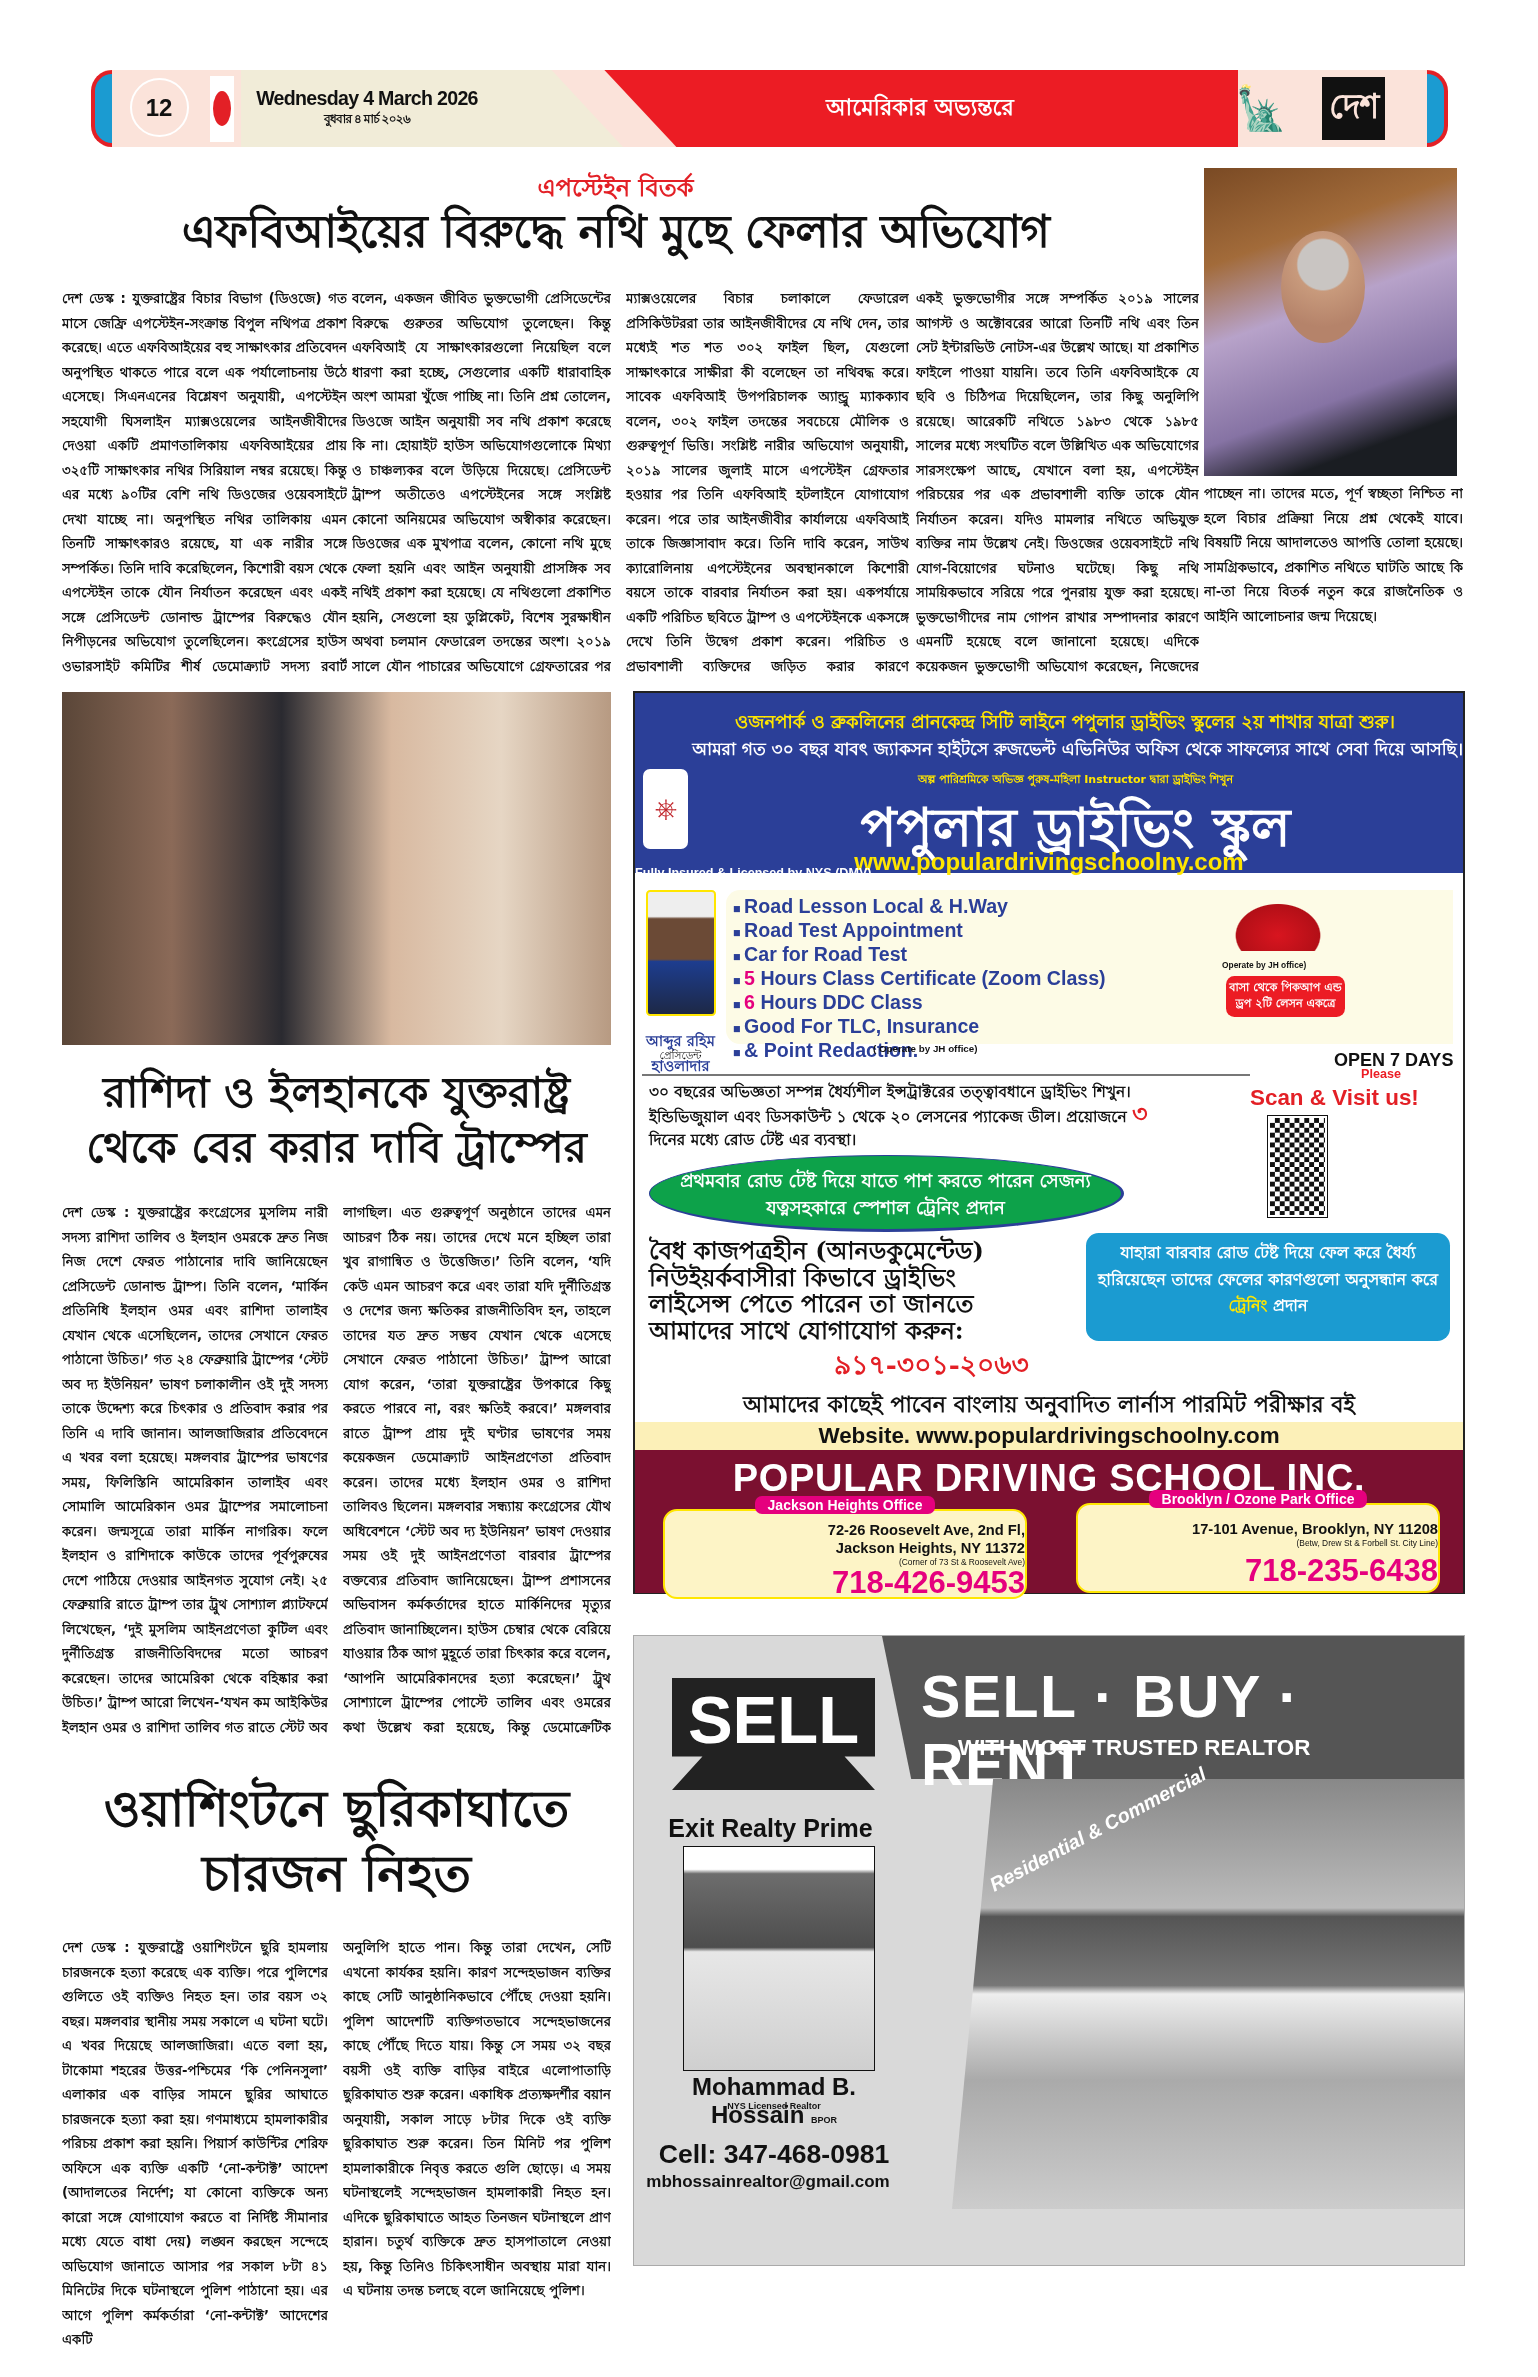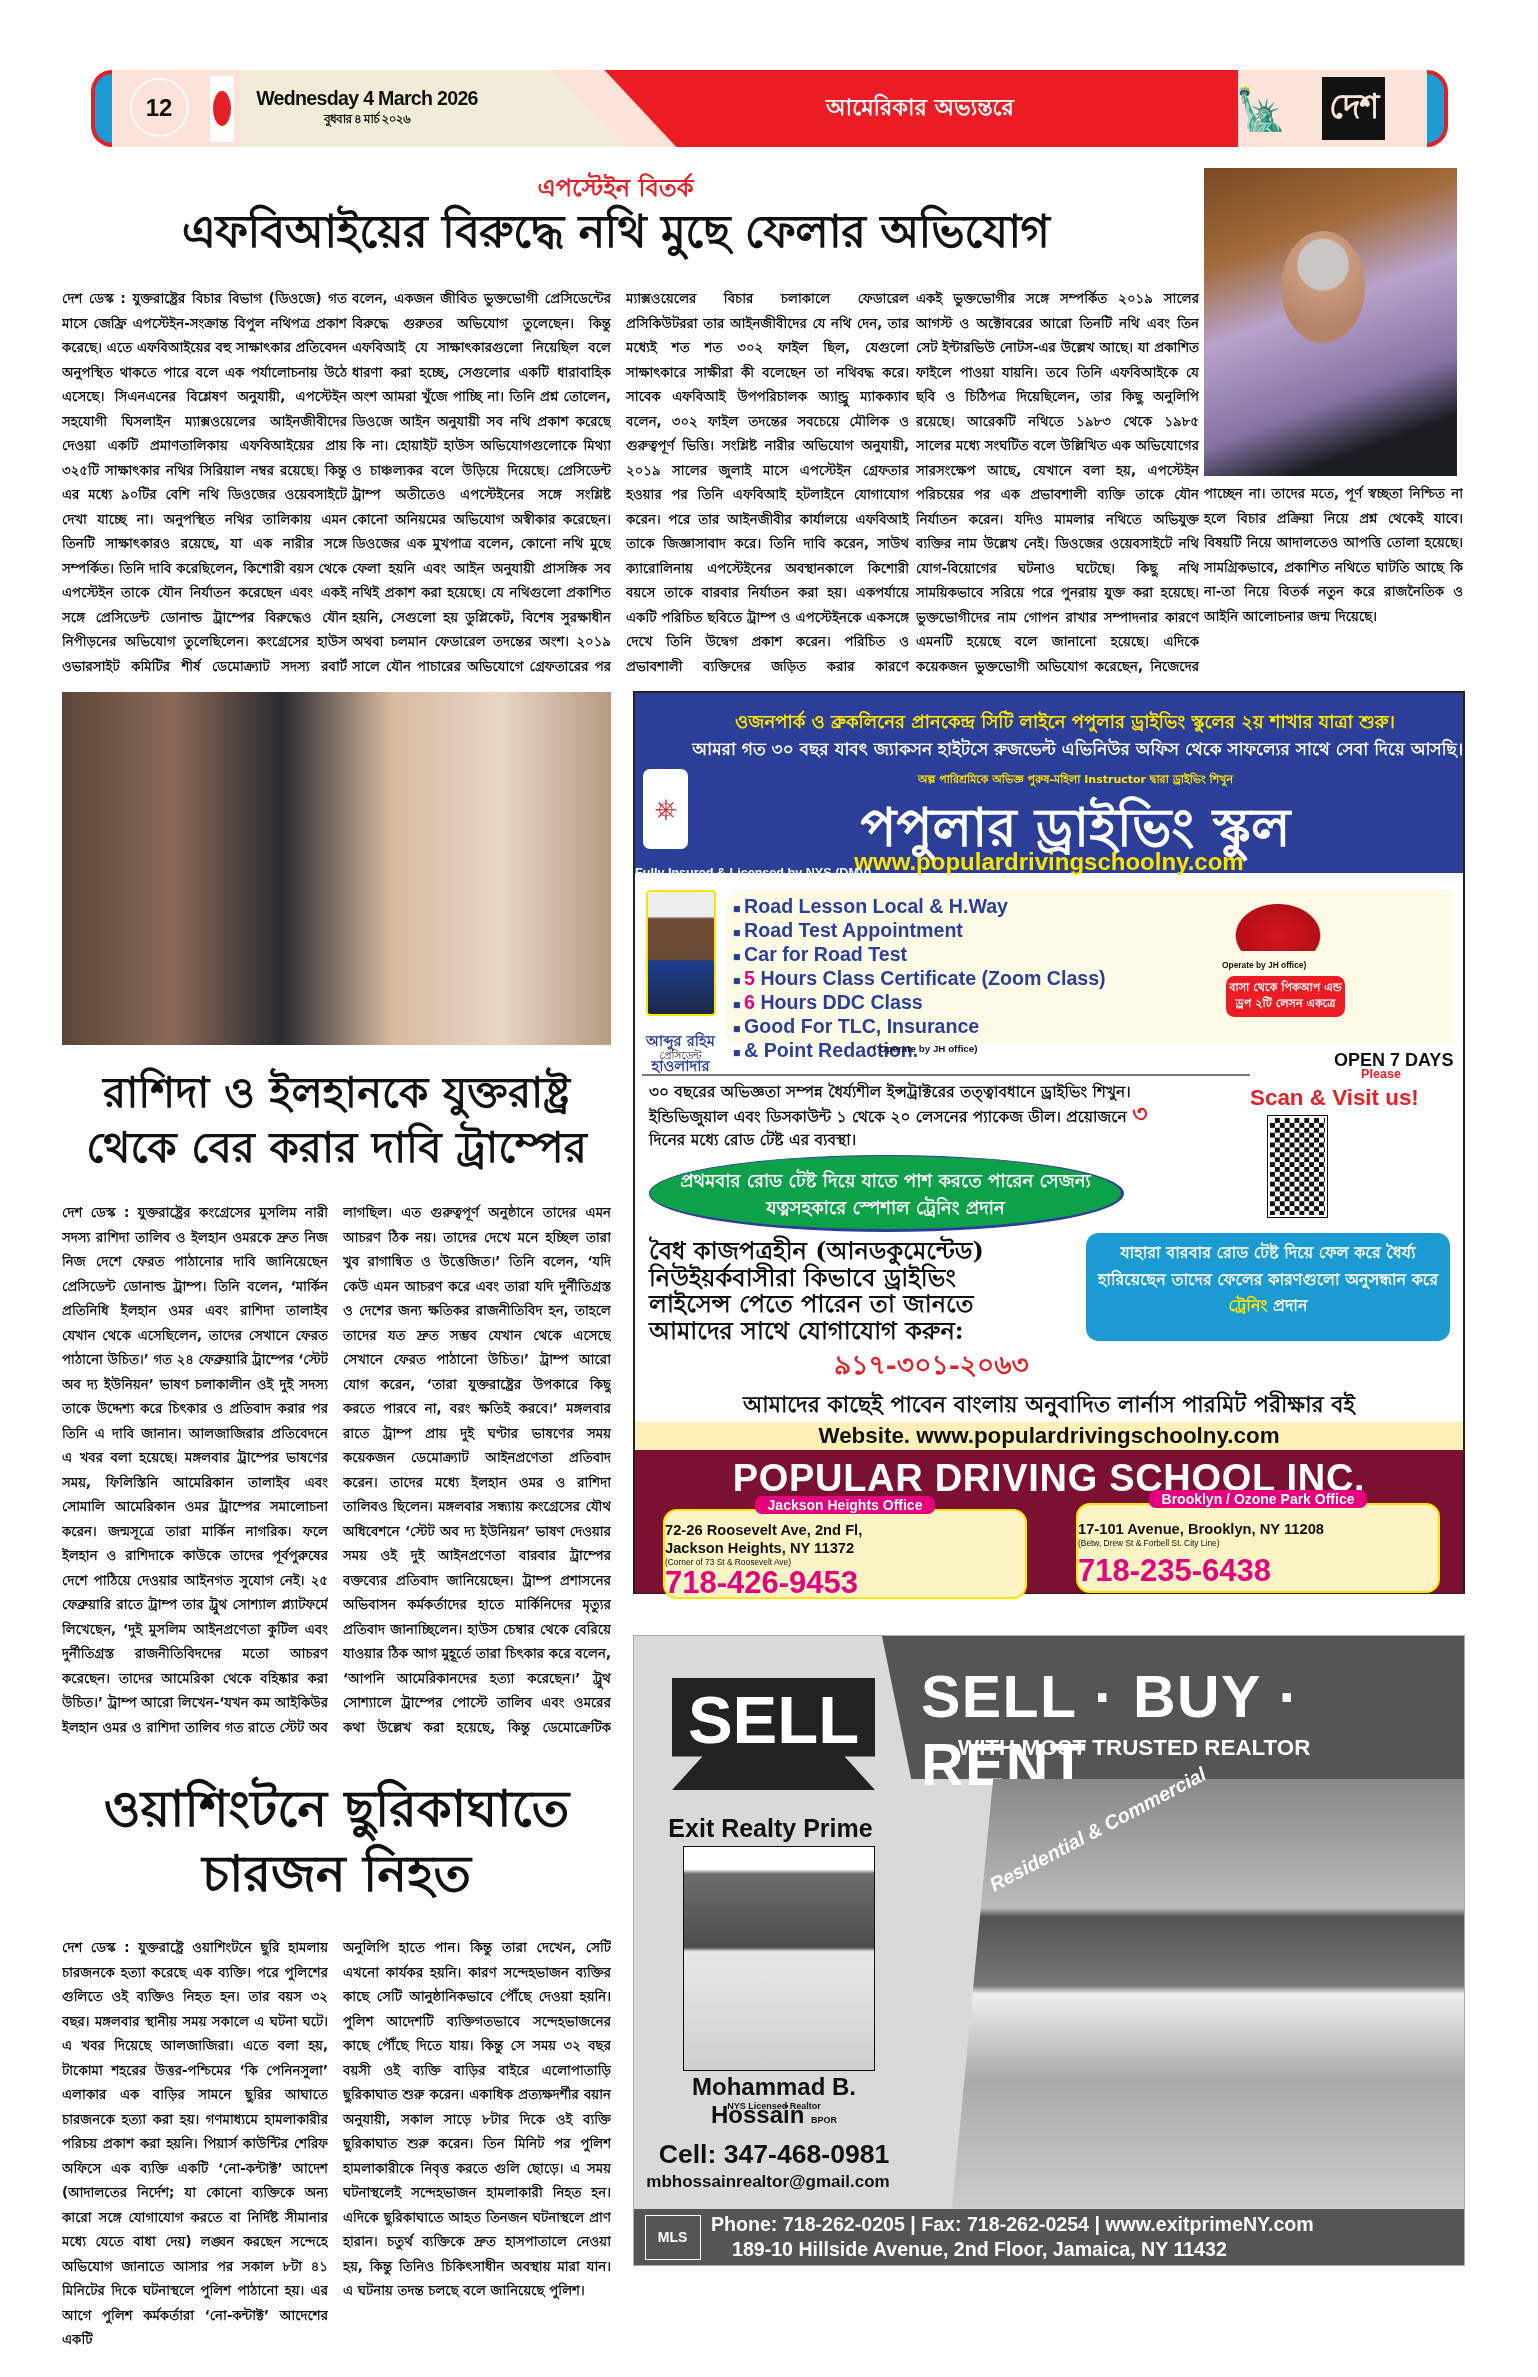--- a/index.html
+++ b/index.html
@@ -59,21 +59,21 @@
 #qr{left:633px;top:423px;width:59px;height:101px;background:repeating-conic-gradient(#111 0 25%,#fff 0 50%) 0 0/9.8px 9.8px;border:2.1px solid #fff;outline:1.4px solid #111}
 #oval{left:14px;top:462px;width:475px;height:77px;border-radius:50%;background:#0da24a;border:3.5px solid #2b3f98;border-left-width:1.4px;border-top-width:1.4px;color:#fff;font:bold 18px/26.6px "DejaVu Sans",sans-serif;text-align:center;padding-top:12px}
 #undoc{left:14px;top:545px;width:392px;font:bold 24px/26.6px "DejaVu Serif",serif}
 #phoneBn{left:199px;top:652px;color:#e32026;font:bold 26.6px "DejaVu Serif",serif}
 #blueBox{left:451px;top:540px;width:364px;height:108px;background:#1b9bd1;border-radius:12.6px;color:#fff;font:bold 16px/26.6px "DejaVu Sans",sans-serif;text-align:center;padding-top:7px}
 #blueBox .y{color:#ffe600}
 #bookLine{left:0;top:694px;width:100%;text-align:center;font:bold 22px "DejaVu Serif",serif}
 #websiteBar{left:0;top:729px;width:100%;height:28px;background:#fcf0b8;text-align:center;font:bold 22.4px/28px "Liberation Sans",sans-serif}
 #inc{left:0;top:757px;width:100%;height:143px;background:#7b1030}
 #incTitle{left:0;top:7px;width:100%;text-align:center;color:#fff;font:bold 38px "Liberation Sans",sans-serif;letter-spacing:0.7px}
-.office{position:absolute;top:59px;width:364px;height:90px;background:#fdf4c6;border:2.1px solid #ffe600;border-radius:14px;text-align:left}
+.office{position:absolute;top:59px;width:364px;height:90px;background:#fdf4c6;border:2.1px solid #ffe600;border-radius:14px;text-align:right}
 .office .tag{position:absolute;left:50%;transform:translateX(-50%);top:-15.4px;background:#e5007e;color:#fff;font:bold 14px "Liberation Sans",sans-serif;padding:1.4px 12.6px;border-radius:7px;white-space:nowrap}
 .office .addr{font:bold 14.7px/18px "Liberation Sans",sans-serif;margin-top:9.8px}
 .office .note{font:8.4px "Liberation Sans",sans-serif}
 .office .ph{color:#e5007e;font:bold 31px "Liberation Sans",sans-serif;line-height:32px}
 
 #exit{left:633px;top:1635px;width:832px;height:631px;background:#d9d9d9;border:1.4px solid #aaa;overflow:hidden}
 #exitDark{left:248px;top:0;width:584px;height:143px;background:#555;clip-path:polygon(0 0,100% 0,100% 100%,5% 100%)}
 #sbr{left:287px;top:26.6px;color:#fff;font:bold 59px "Liberation Sans",sans-serif;letter-spacing:1.4px}
 #trusted{left:324px;top:99px;color:#fff;font:bold 22.4px "Liberation Sans",sans-serif}
 #exitLogo{left:38px;top:42px;width:203px;height:112px;background:#222;display:flex;align-items:flex-start;justify-content:center;color:#fff;font:bold 67px "Liberation Sans",sans-serif;padding-top:2.8px;clip-path:polygon(0 0,100% 0,100% 70%,85% 70%,100% 100%,0 100%,15% 70%,0 70%)}
@@ -204,19 +204,14 @@
   <div id="trusted" class="abs">WITH MOST TRUSTED REALTOR</div>
   <div id="exitLogo" class="abs">SELL</div>
   <div id="exitName" class="abs">Exit Realty Prime</div>
   <div id="house" class="abs"></div>
   <div id="resComm" class="abs">Residential &amp; Commercial</div>
   <div id="realtorPhoto" class="abs"></div>
   <div id="realtorName" class="abs"><span>Mohammad B. Hossain</span> <sup>BPOR</sup></div>
   <div id="realtorLic" class="abs">NYS Licensed Realtor</div>
   <div id="cell" class="abs">Cell: 347-468-0981</div>
   <div id="email" class="abs">mbhossainrealtor@gmail.com</div>
-  <div id="exitFoot" class="abs">
-    <div id="mls" class="abs">MLS</div>
-    <div id="footPh" class="abs">Phone: 718-262-0205 | Fax: 718-262-0254 | www.exitprimeNY.com</div>
-    <div id="footAddr" class="abs">189-10 Hillside Avenue, 2nd Floor, Jamaica, NY 11432</div>
-  </div>
 </div>
 
 
 </body></html>

